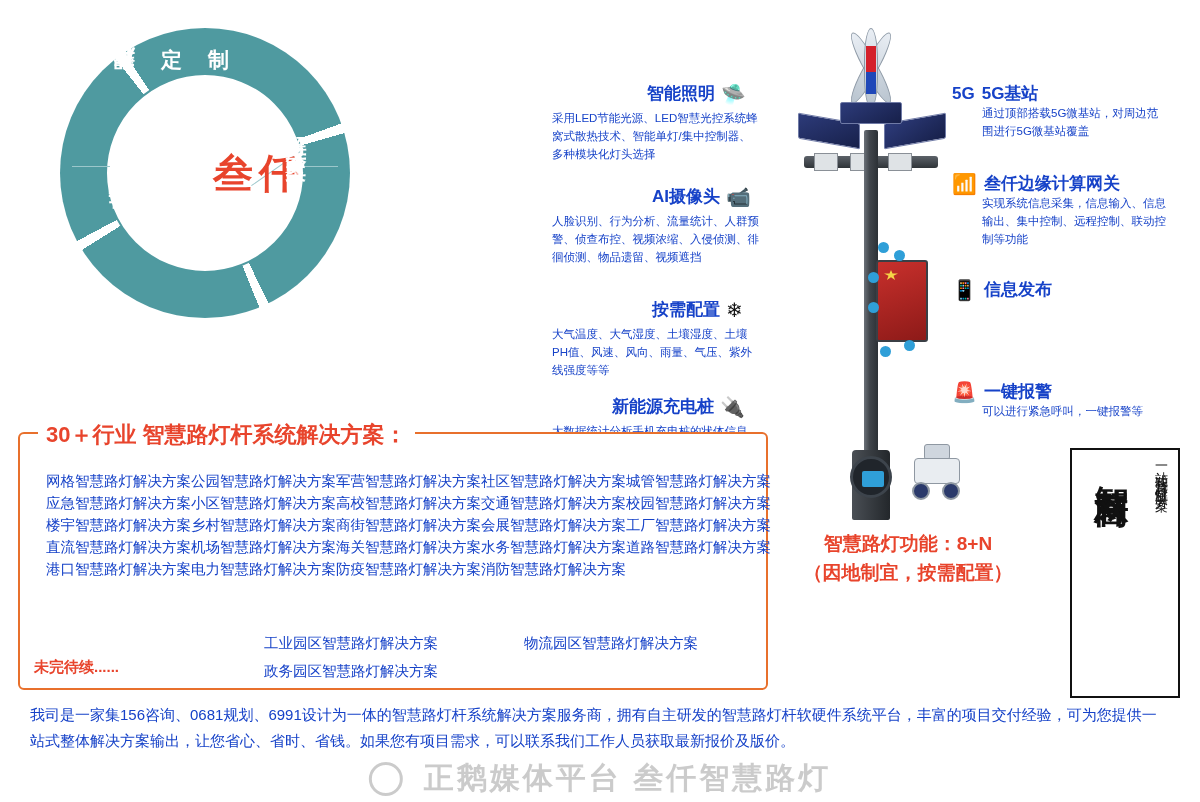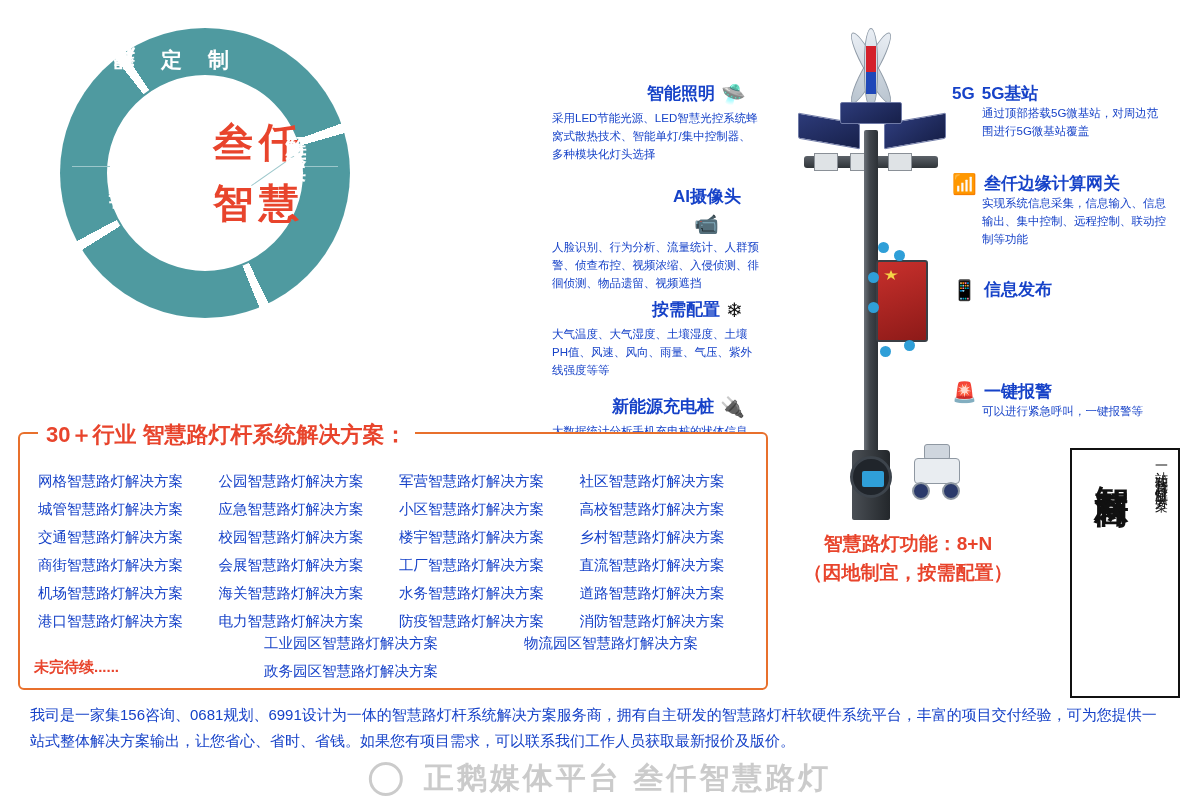--- a/index.html
+++ b/index.html
@@ -104,22 +104,22 @@
   #brand .big { position:absolute; left:16px; top:8px; writing-mode:vertical-rl;
                 font-size:34px; font-weight:bold; letter-spacing:4px; font-family:"Liberation Serif", serif; }
   #brand .small { position:absolute; right:8px; top:8px; writing-mode:vertical-rl;
                   font-size:13px; letter-spacing:3px; line-height:1.4; }
 
   
   #solutions { position:absolute; left:18px; top:432px; width:750px; height:258px;
                border:2px solid #e8702c; border-radius:6px; background:#fff; }
   #sol-title { position:absolute; left:18px; top:-14px; background:#fff; padding:0 8px;
                color:#e8442c; font-size:22px; font-weight:bold; }
-  .sol-grid { position:absolute; left:18px; top:38px; width:722px;
-              display:grid; grid-template-columns:repeat(4,1fr); row-gap:9px; }
+  .sol-grid { position:absolute; left:26px; top:38px; width:722px;
+              display:grid; grid-template-columns:repeat(5,1fr); row-gap:3px; }
   .sol-item { color:#1642c8; font-size:14.5px; white-space:nowrap; }
   .sol-wide { position:absolute; left:14px; top:200px; width:722px;
               display:grid; grid-template-columns:230px 260px 1fr; row-gap:9px; }
   .sol-more { color:#e8442c; font-size:15px; font-weight:bold; }
 
   
   #footer { position:absolute; left:30px; top:702px; width:1140px;
             color:#1642c8; font-size:15px; line-height:1.75; }
 
   
@@ -135,39 +135,38 @@
 <body>
 
 <div id="donut-wrap">
   <div class="donut"></div>
   <div class="donut-hole"></div>
   <div class="spoke" style="left:22px; top:148px; width:38px;"></div>
   <div class="spoke" style="left:250px; top:148px; width:38px;"></div>
   <div class="spoke" style="left:196px; top:150px; width:60px; transform:rotate(-35deg);"></div>
   <div class="donut-center">
     <div class="l1">叁仟</div>
-    <div class="l2">智慧</div>
   </div>
   <div class="seg-label sl1">定  制</div>
   <div class="seg-label sl2">解决方案</div>
   <div class="seg-label sl3">体</div>
   <div class="seg-label sl4">设计施工</div>
   <div class="seg-label sl5">智慧模块</div>
 </div>
 
 <div class="feat" style="left:552px; top:82px;">
   <div class="head" style="padding-left:95px;">
     <span class="title">智能照明</span>
     <span class="icon-emoji">🛸</span>
   </div>
   <div class="body">采用LED节能光源、LED智慧光控系统蜂窝式散热技术、智能单灯/集中控制器、多种模块化灯头选择</div>
 </div>
 
 <div class="feat" style="left:552px; top:185px;">
-  <div class="head" style="padding-left:100px;flex-direction:column;">
+  <div class="head" style="padding-left:100px;">
     <span class="title">AI摄像头</span>
     <span class="icon-emoji">📹</span>
   </div>
   <div class="body">人脸识别、行为分析、流量统计、人群预警、侦查布控、视频浓缩、入侵侦测、徘徊侦测、物品遗留、视频遮挡</div>
 </div>
 
 <div class="feat" style="left:552px; top:298px;">
   <div class="head" style="padding-left:100px;">
     <span class="title">按需配置</span>
     <span class="icon-emoji">❄</span>

